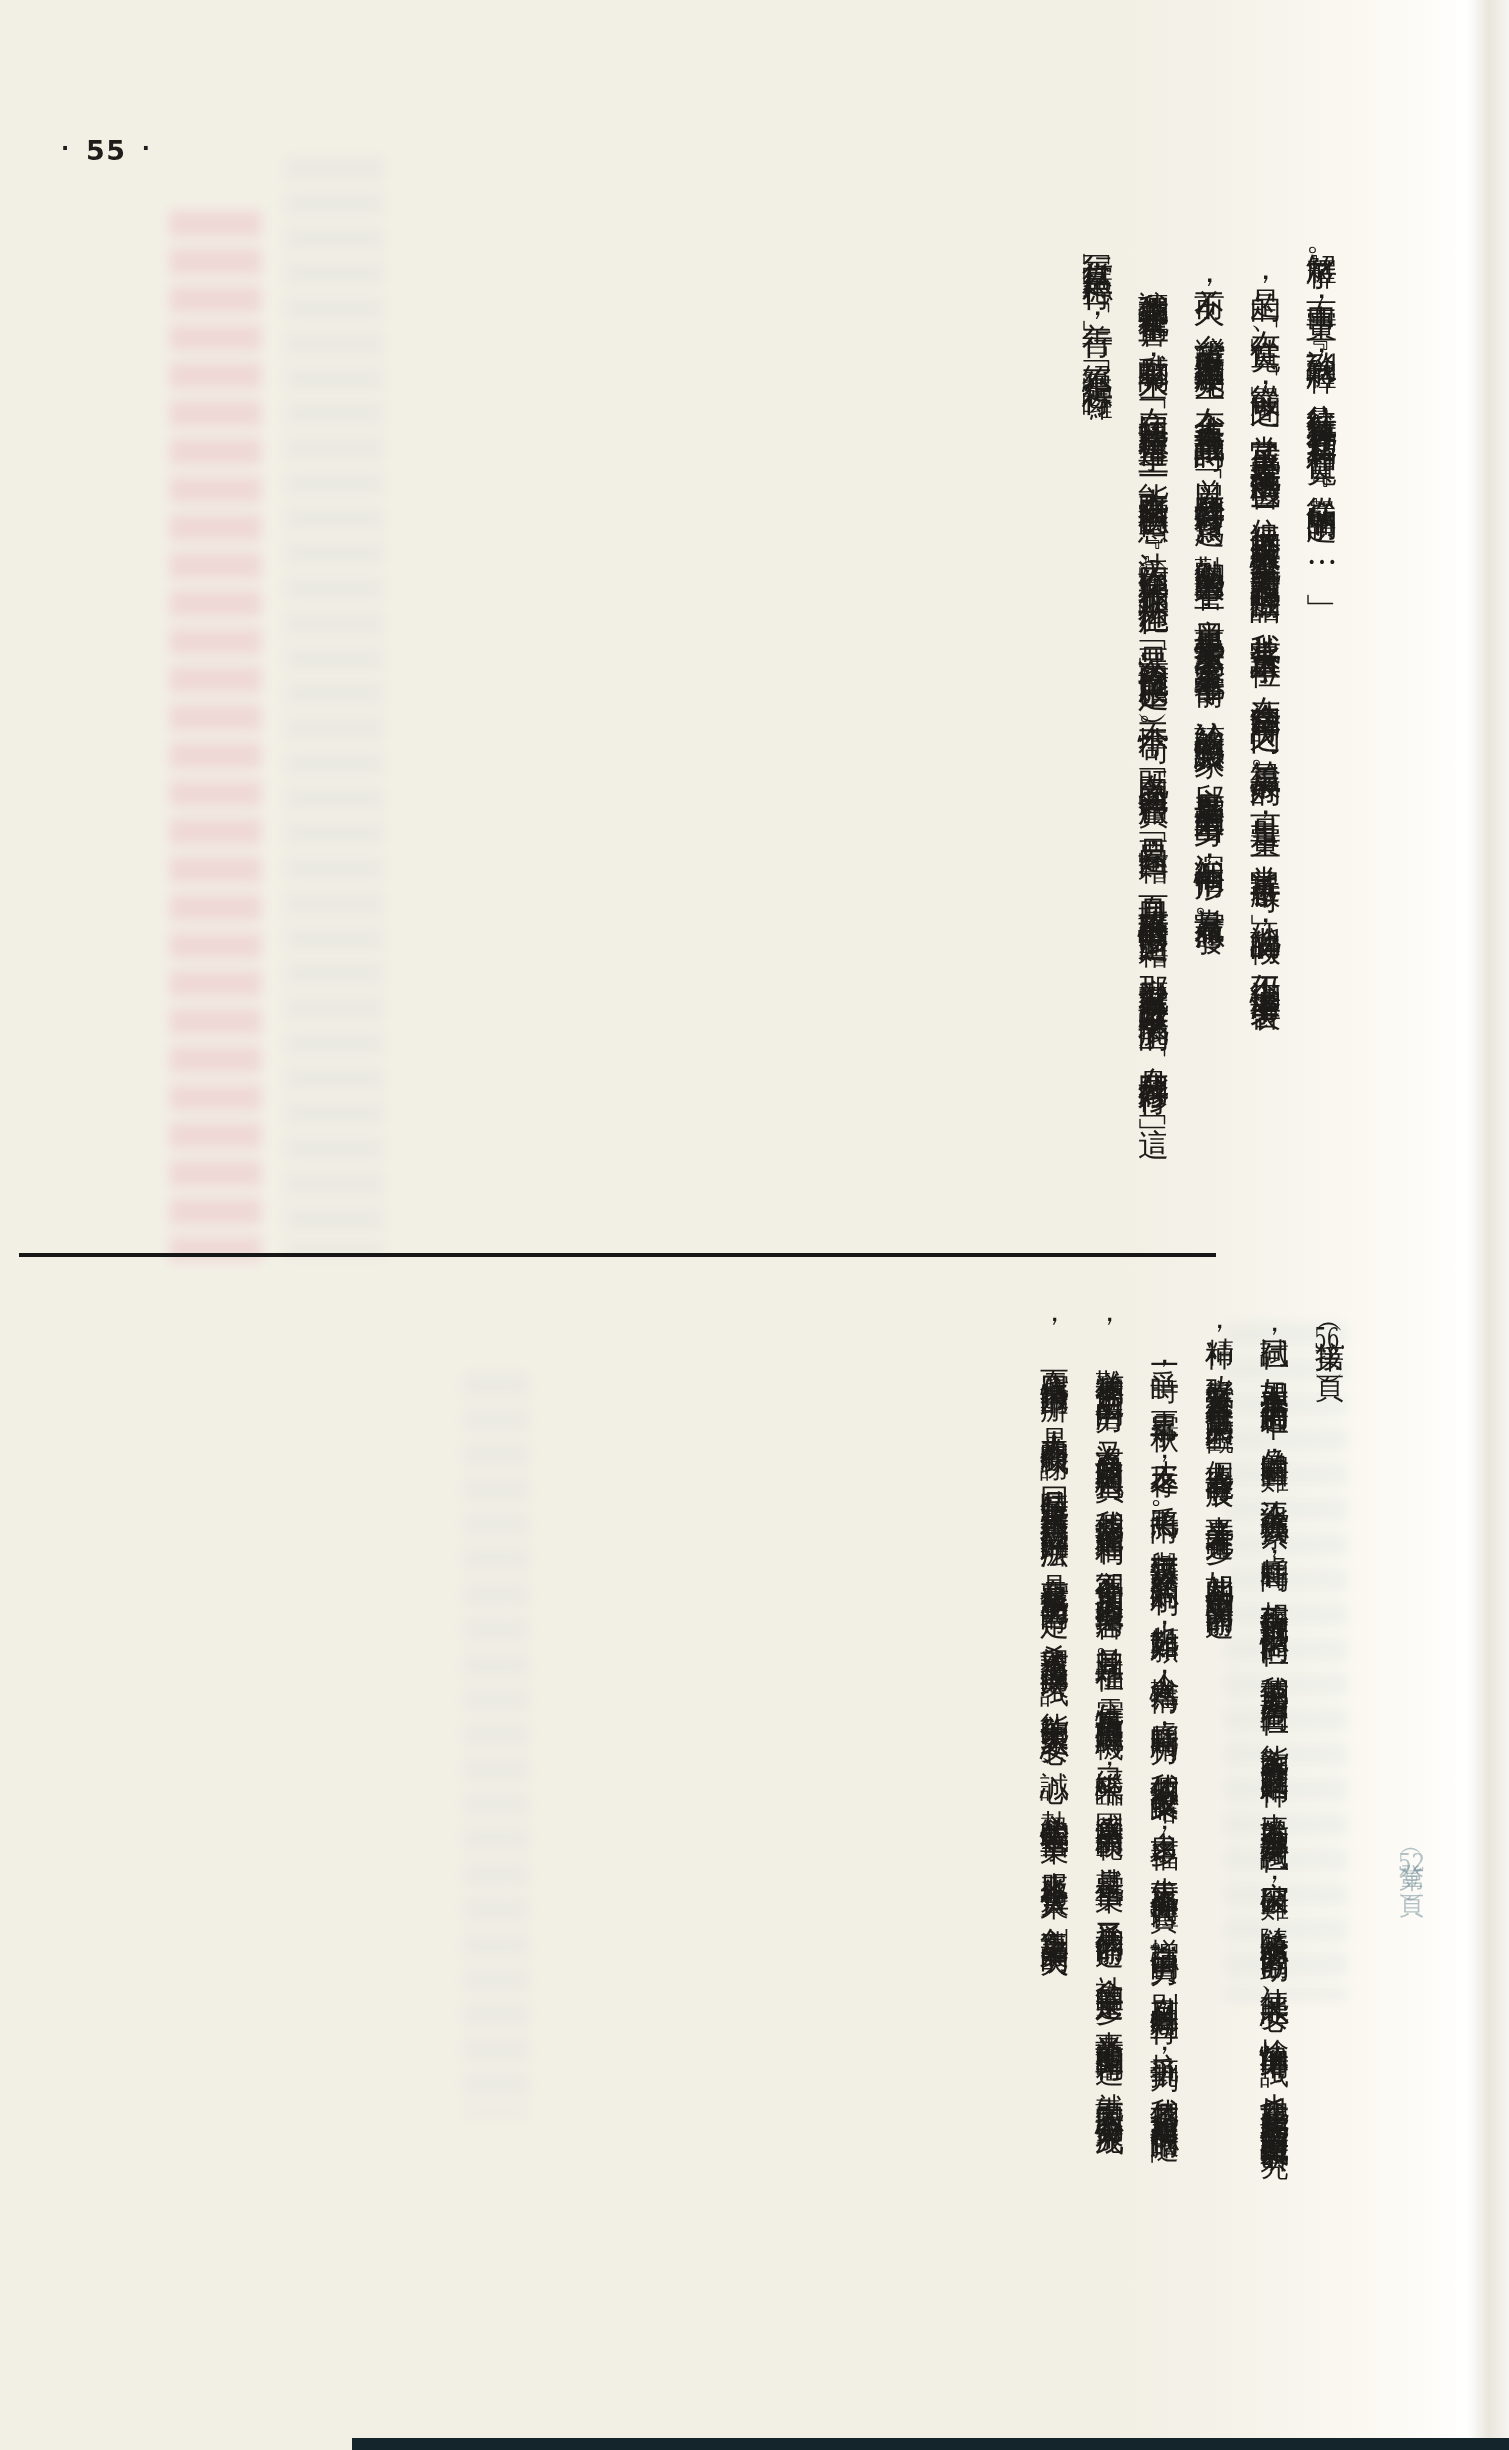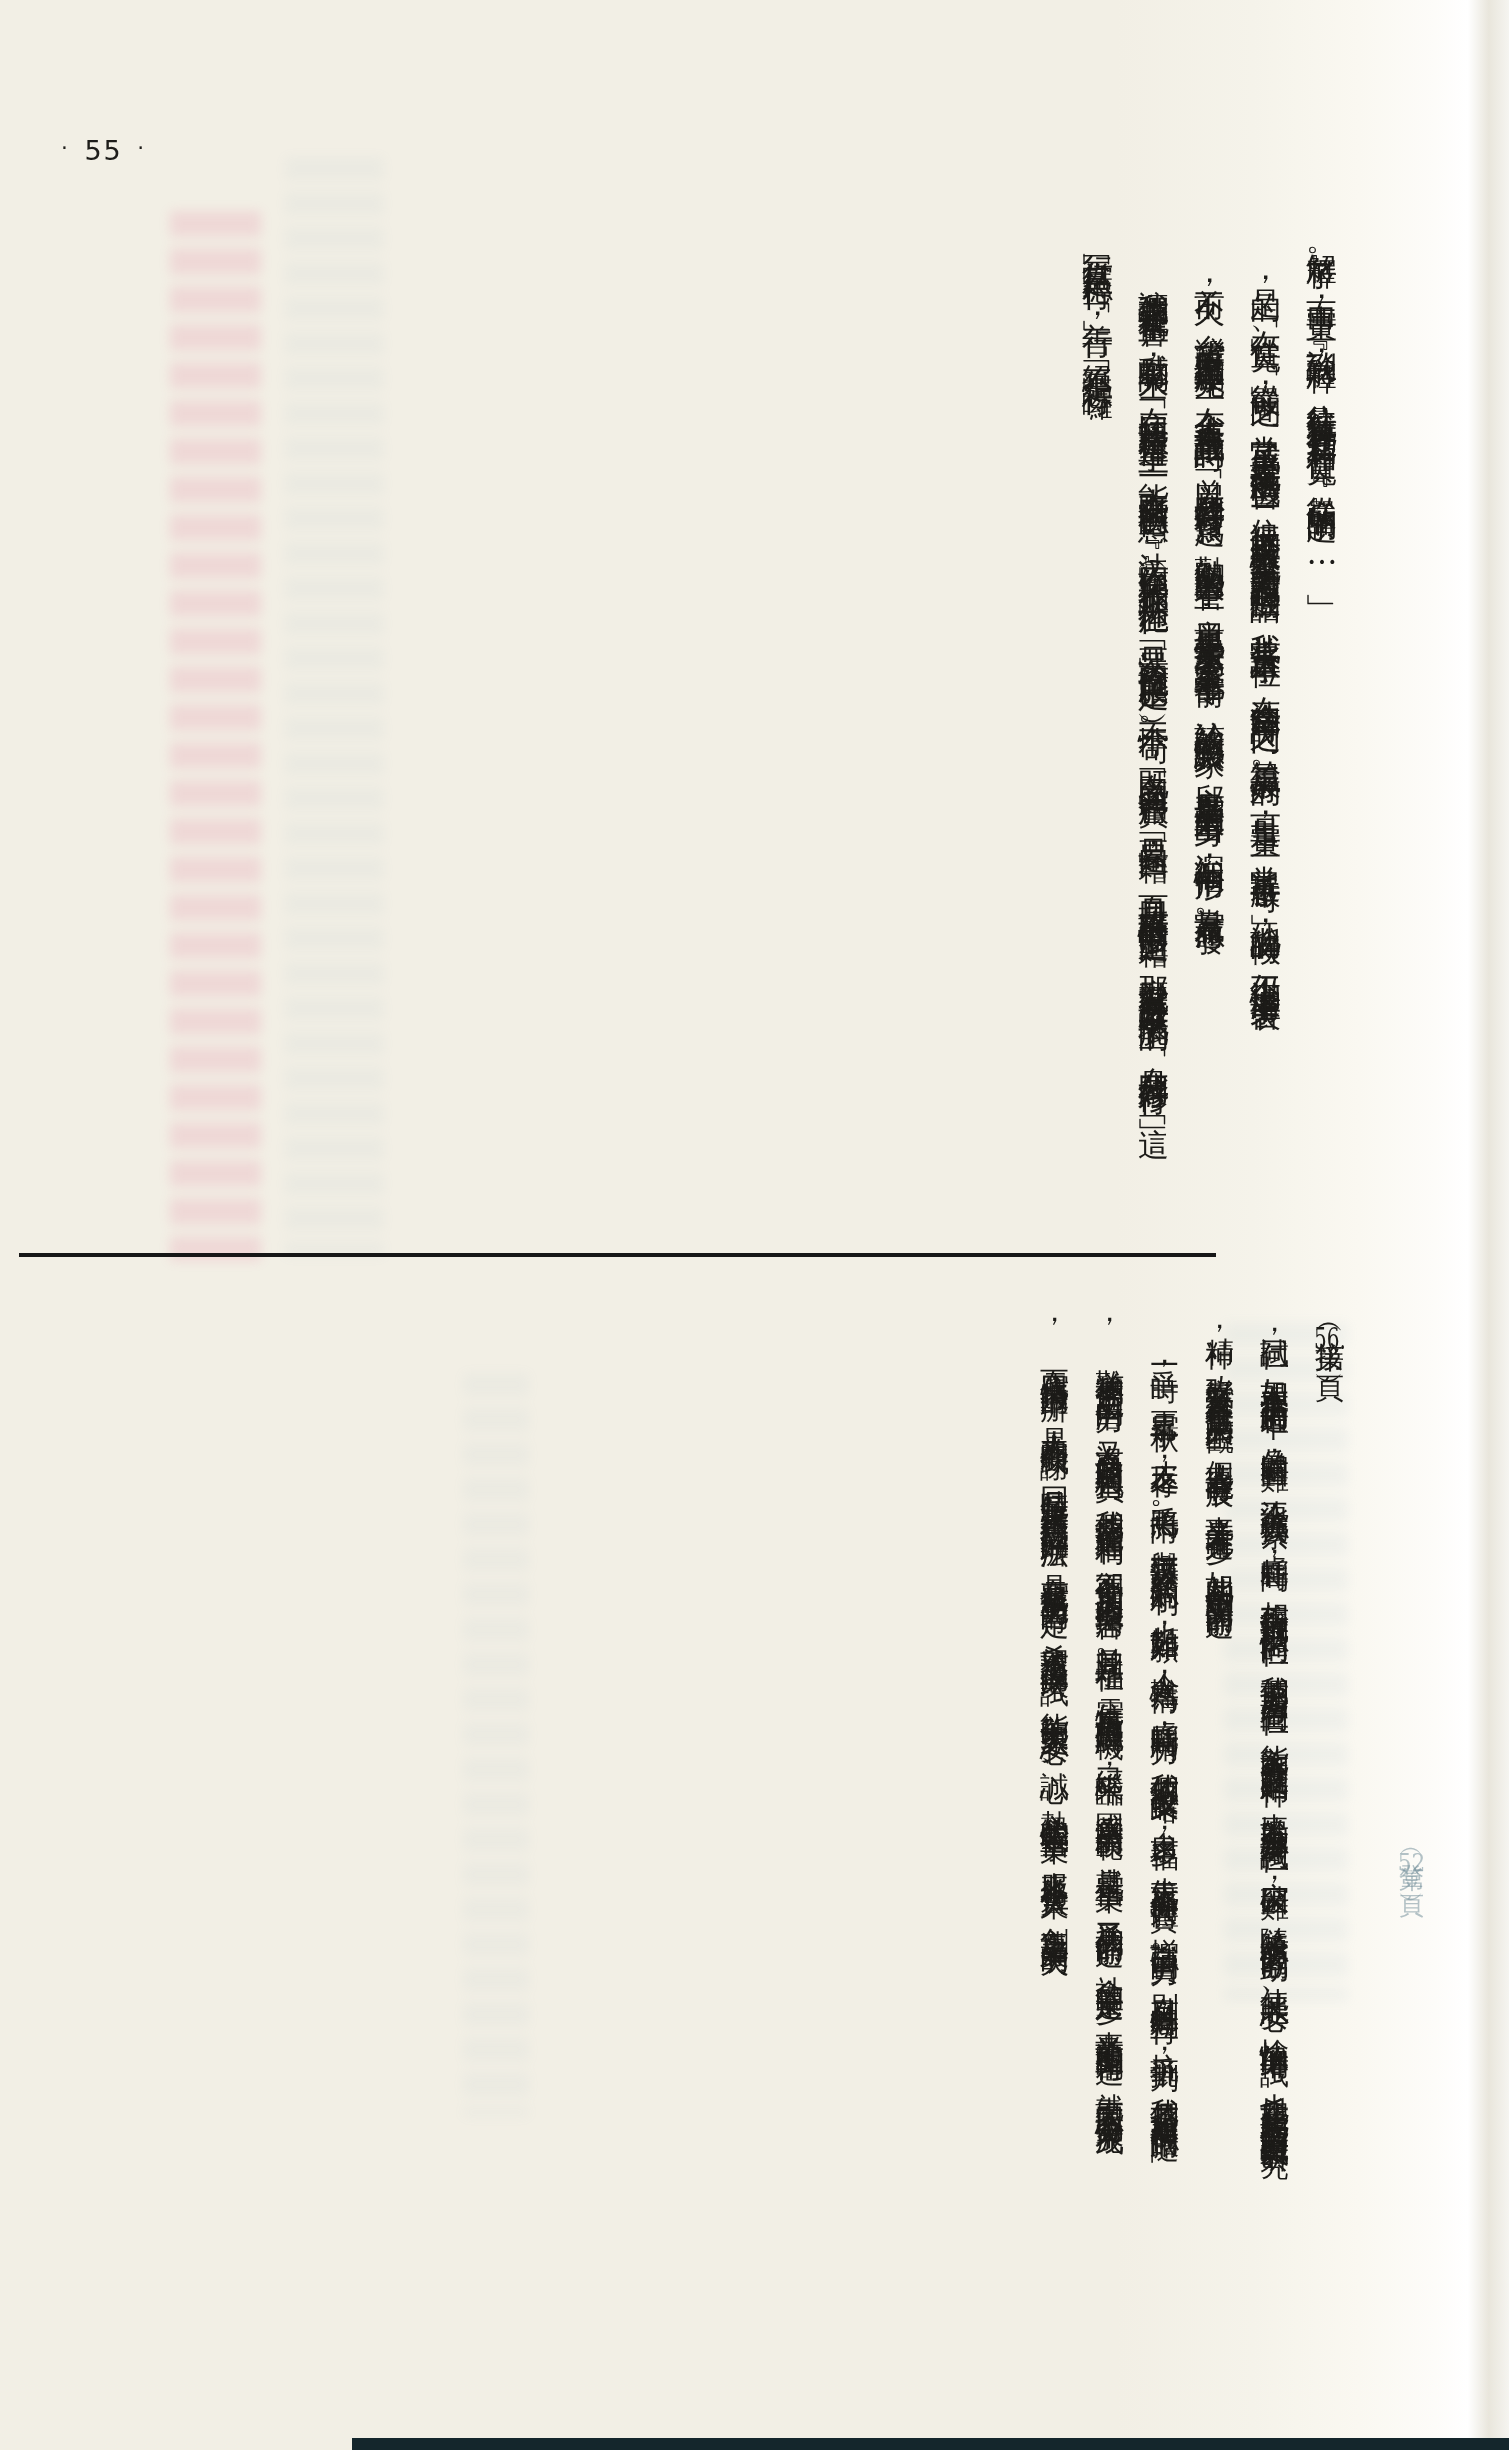--- a/index.html
+++ b/index.html
@@ -14,21 +14,21 @@
   
   .ghost-strip{position:absolute;filter:blur(5.8px);pointer-events:none;}
   .g-pink{background:repeating-linear-gradient(180deg,
       rgba(223,103,143,.55) 0 25px, rgba(223,103,143,.06) 25px 38px);opacity:.30;}
   .g-blue{background:repeating-linear-gradient(180deg,
       rgba(138,168,184,.5) 0 23px, rgba(138,168,184,.04) 23px 35px);opacity:.20;}
   
   .page-number{
     position:absolute;left:46px;top:135px;color:#1e1d1a;
     font-size:27px;letter-spacing:1.7px;white-space:nowrap;
-    font-family:"DejaVu Sans","Liberation Sans",sans-serif;font-weight:400;
+    font-family:"DejaVu Sans","Liberation Sans",sans-serif;font-weight:700;
   }
   .page-number .dot{font-size:21.5px;vertical-align:5px;padding:0 15px;}
   
   .article{
     position:absolute;
     writing-mode:vertical-rl;
     text-orientation:upright;
     line-break:anywhere;
     word-break:break-all;
     color:#1c1b18;

